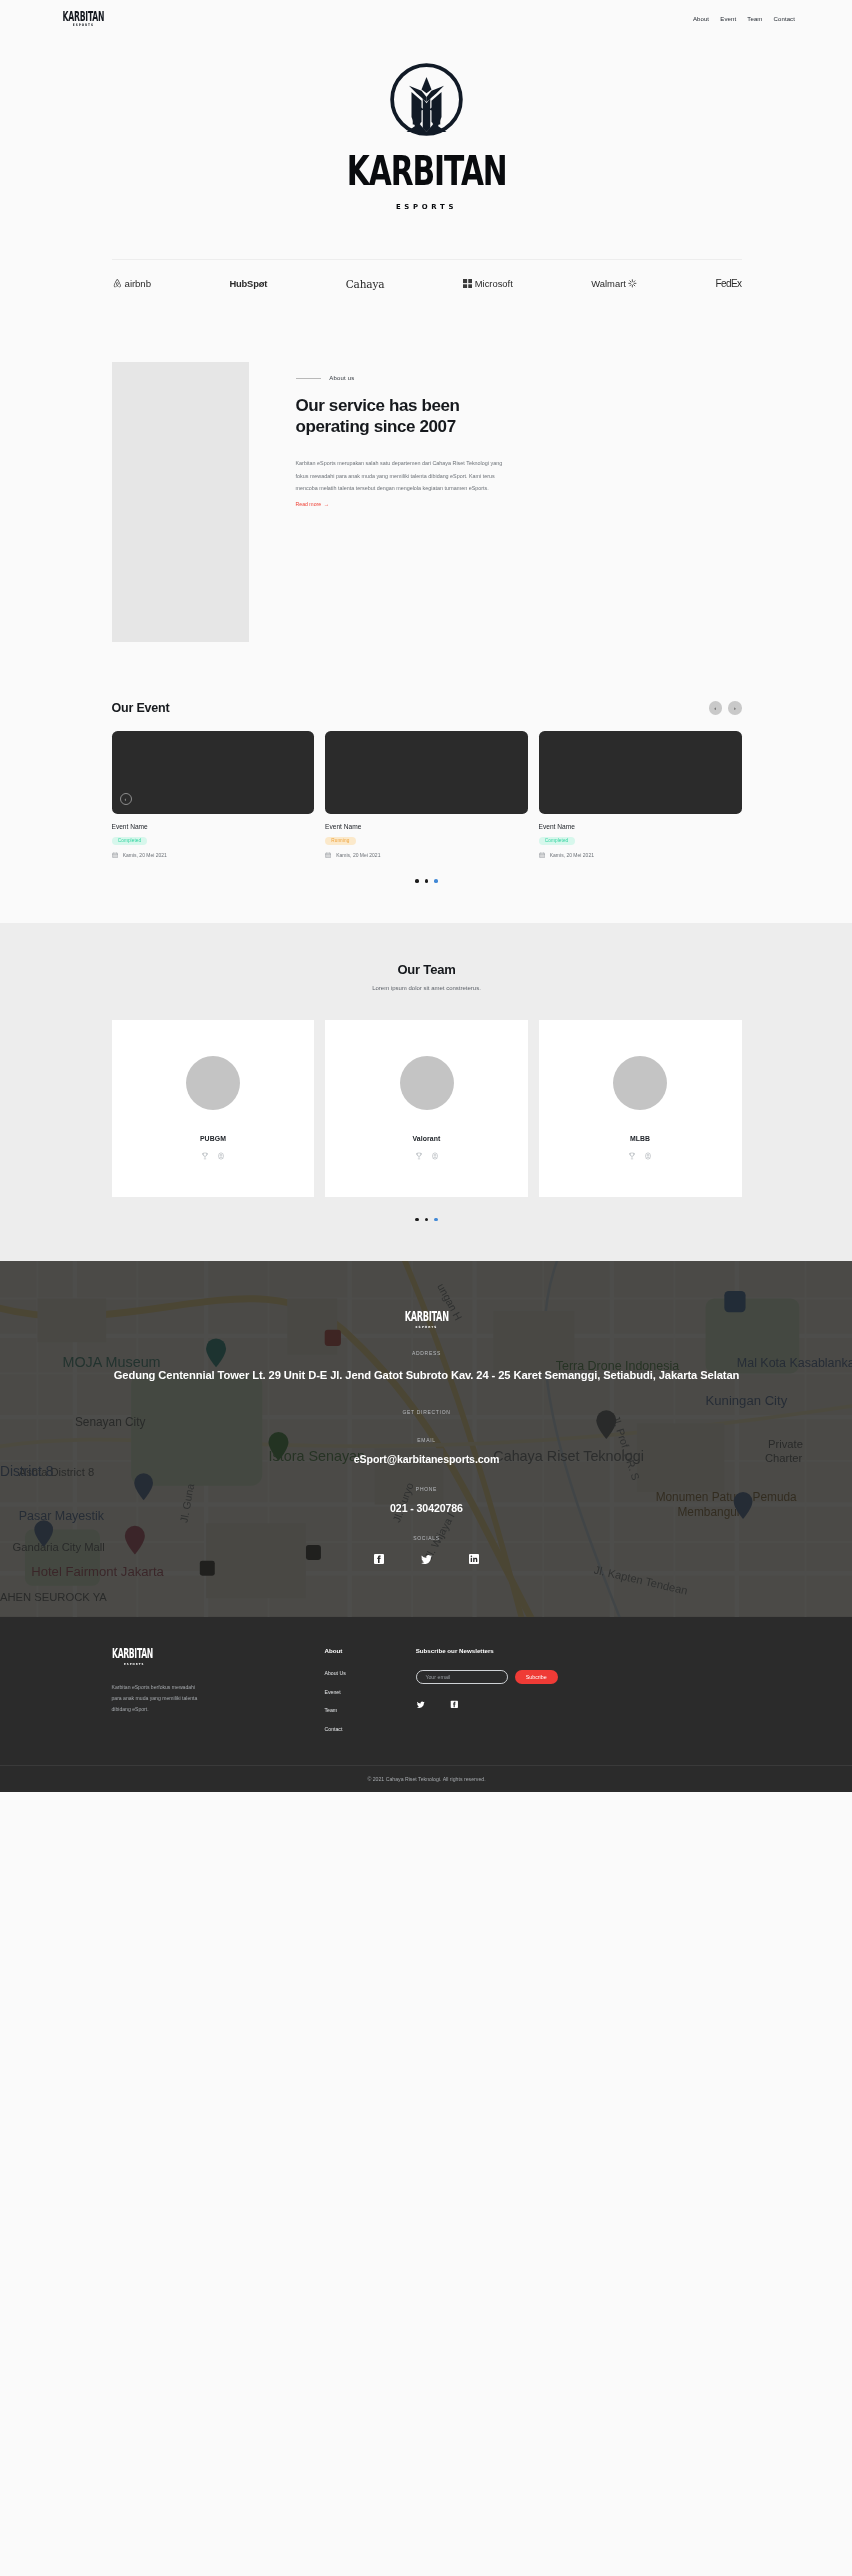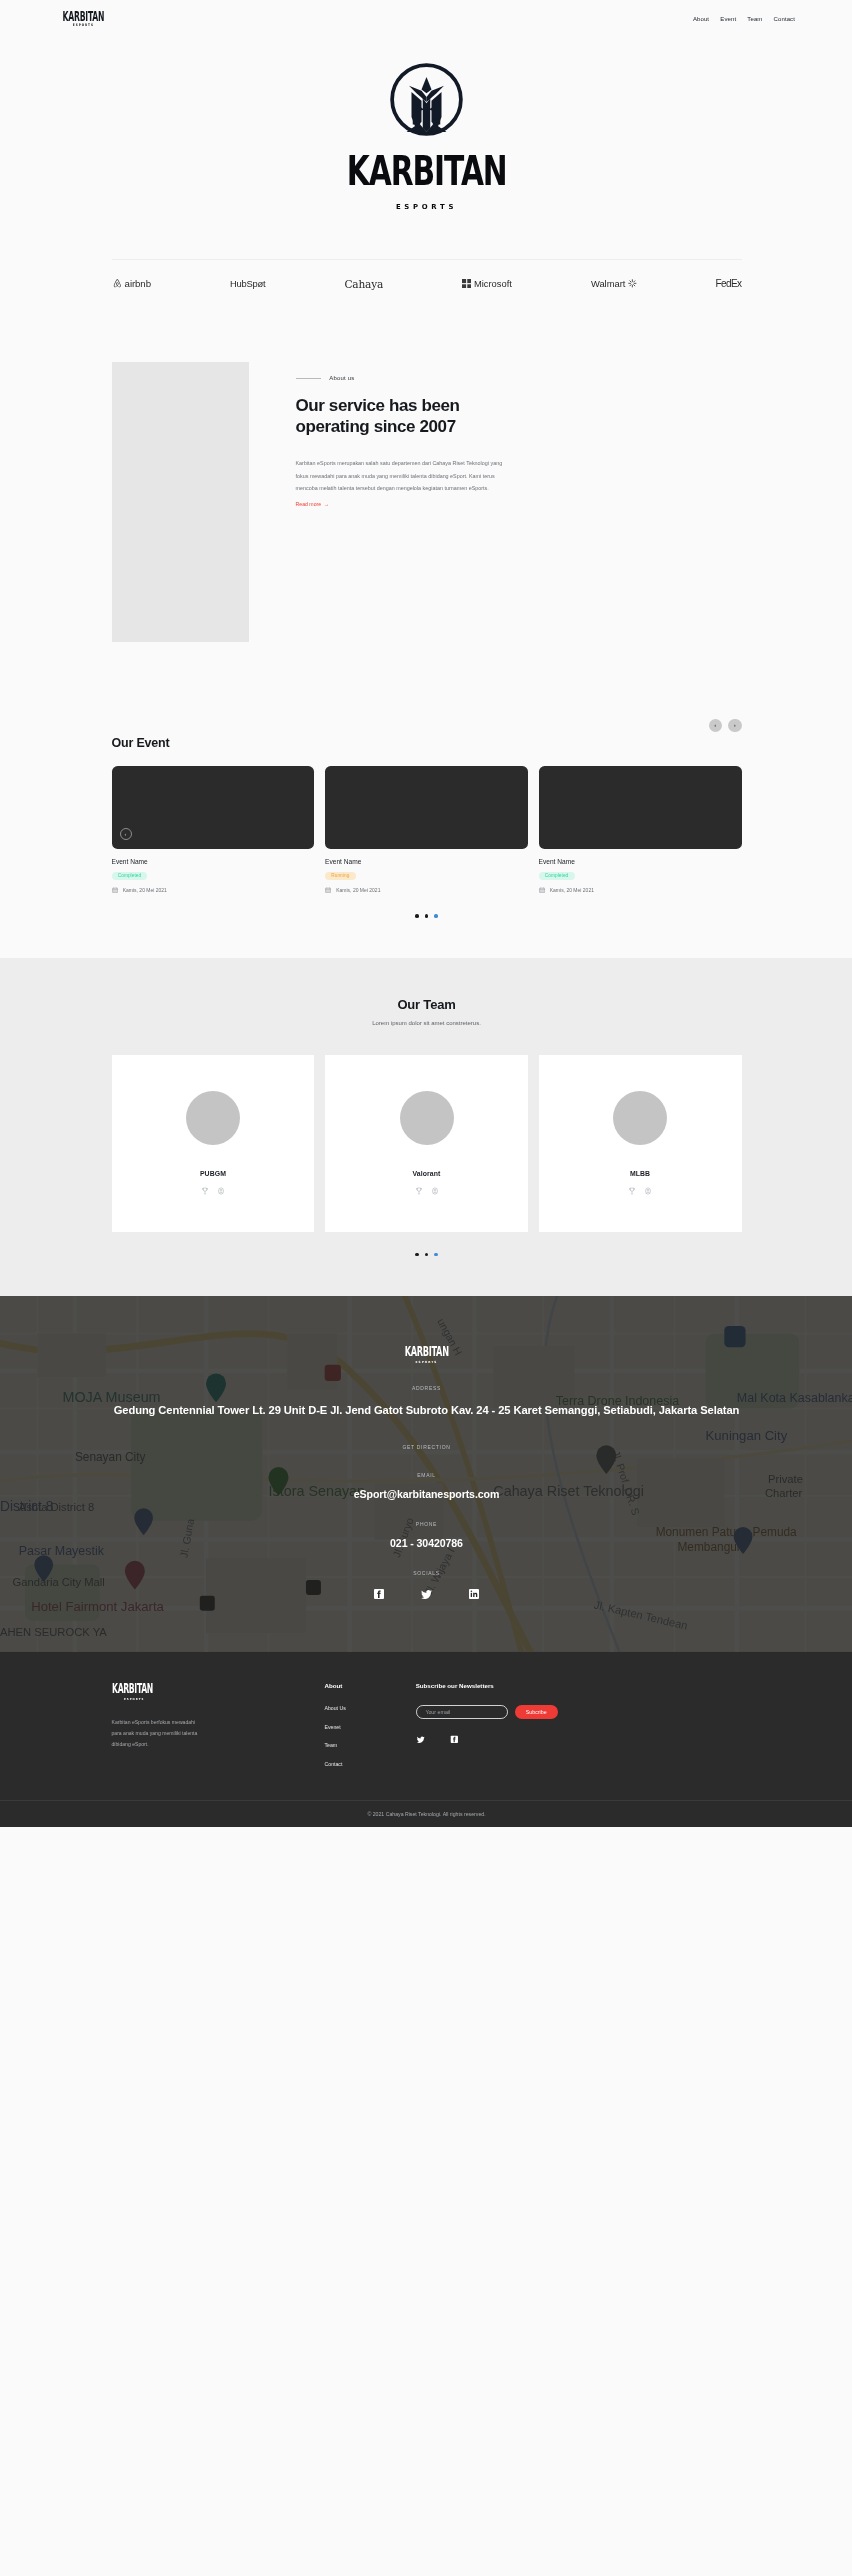--- a/index.html
+++ b/index.html
@@ -42,21 +42,21 @@
 
   
   .brands { background:#fafafa; padding:29px 0 40px; }
   .brands-row {
     width:630px; margin:7px auto; display:flex; align-items:center;
     justify-content:space-between; border-top:0.6px solid #ededed; padding-top:17.5px;
   }
   .brand { display:flex; align-items:center; gap:2.5px; color:#2a2a2a; font-size:9.4px; }
   .brand svg { display:block; }
   .brand-airbnb { font-weight:400; font-size:9.7px; letter-spacing:-0.1px;}
-  .brand-hubspot { font-weight:400; font-size:9.4px; letter-spacing:-0.2px;}
+  .brand-hubspot { font-weight:700; font-size:9.4px; letter-spacing:-0.2px;}
   .brand-google { font-family:"DejaVu Serif", serif; font-weight:400; font-size:10.6px; letter-spacing:-0.2px;}
   .brand-ms { font-weight:400; font-size:9.4px; }
   .brand-walmart { font-weight:500; font-size:9.4px; }
   .brand-fedex { font-weight:400; font-size:10px; letter-spacing:-0.6px; }
 
   
   .about { background:#fafafa; padding:25px 0 47px; }
   .about-inner { width:630px; margin:0 auto; display:flex; gap:47px; align-items:flex-start; }
   .about-img { width:137px; height:280px; background:#e6e6e6; flex:0 0 137px; }
   .about-right { flex:1; padding-top:13.7px; }
@@ -71,21 +71,21 @@
     margin-top:20px; font-size:5.4px; line-height:2.25; color:#6d7278; max-width:220px;
   }
   .about-readmore {
     margin-top:7.5px; font-size:5.2px; color:#ef4035; text-decoration:none;
     display:inline-flex; align-items:center; gap:2.5px; font-weight:500;
   }
 
   
   .event { background:#fafafa; padding:12.5px 0 40px; }
   .event-head { width:630px; margin:0 auto; display:flex; align-items:center; justify-content:space-between; }
-  .event-title { font-size:12.5px; font-weight:700; color:#16191d; letter-spacing:-0.2px;margin-top:35px; }
+  .event-title { font-size:12.5px; font-weight:700; color:#16191d; letter-spacing:-0.2px; }
   .event-navbtns { display:flex; gap:5.6px; }
   .circ-btn {
     width:13.7px; height:13.7px; border-radius:50%; background:#c9c9c9;
     display:flex; align-items:center; justify-content:center; border:0; cursor:pointer;
     color:#2c2c2c; font-size:6.2px; line-height:1;
   }
   .event-grid { width:630px; margin:16px auto 0; display:flex; gap:10.6px; }
   .ev-card { flex:1; }
   .ev-thumb {
     position:relative; height:83px; background:#2b2b2b; border-radius:5.6px;

